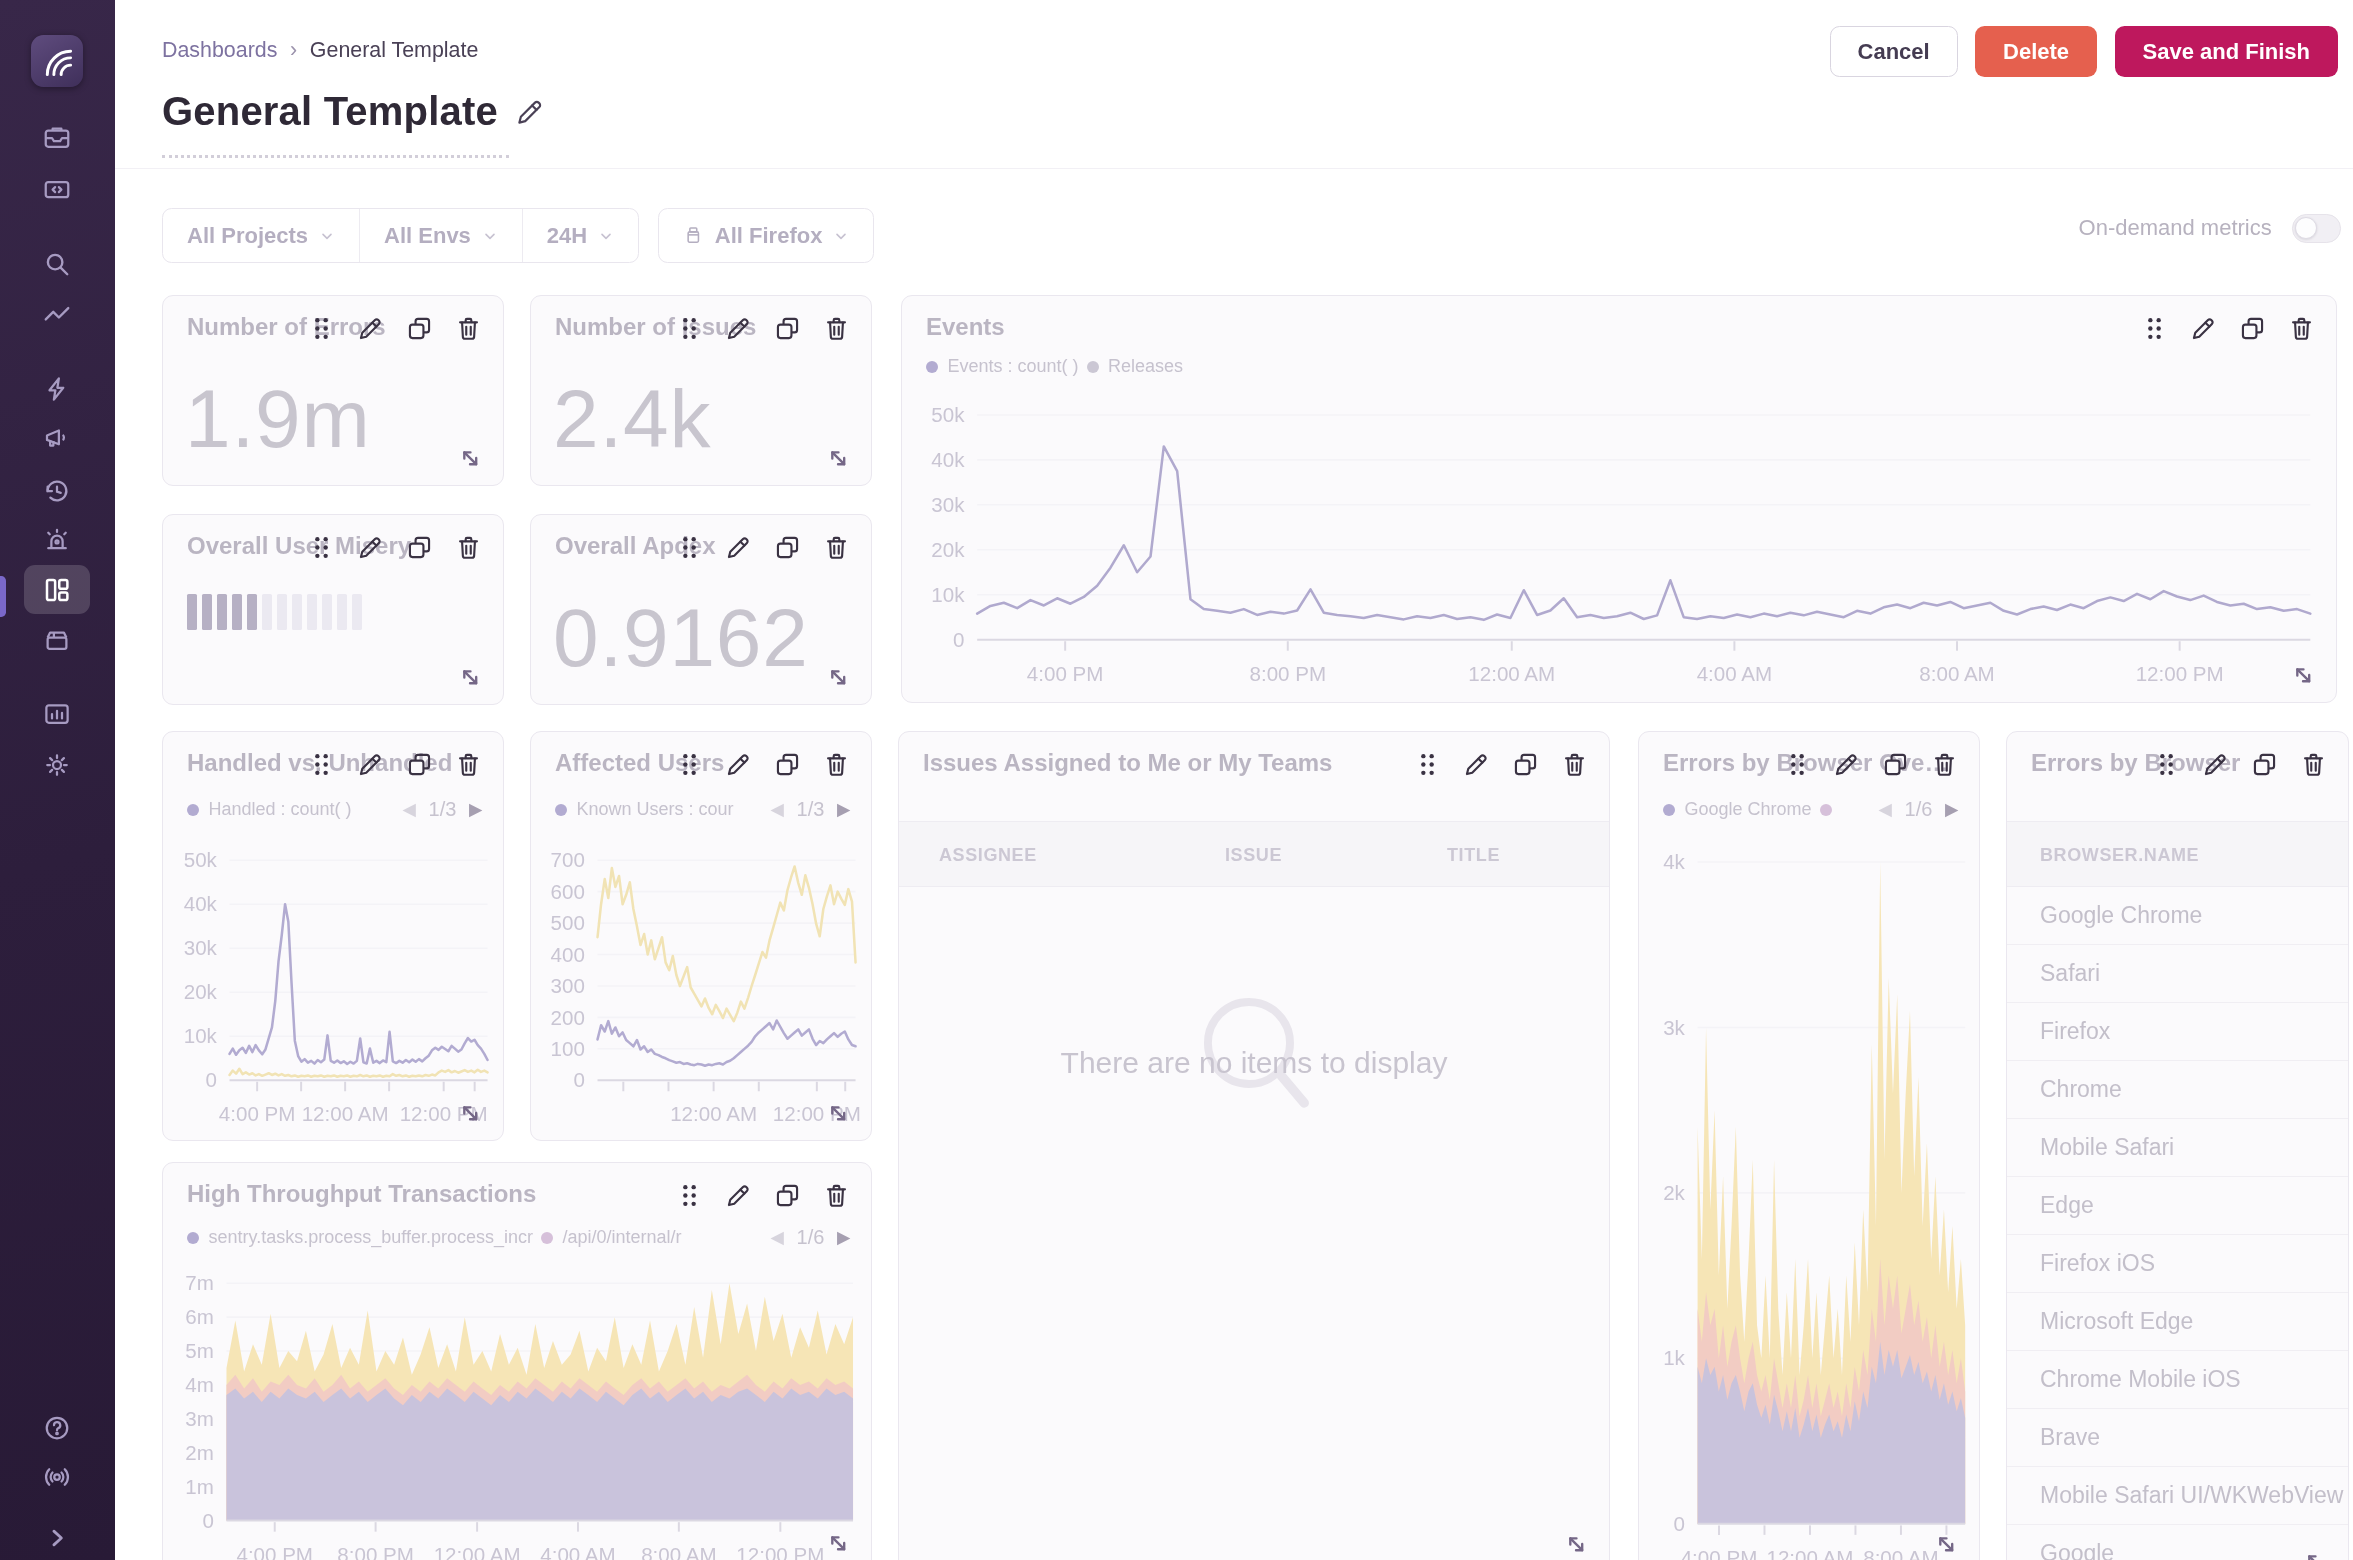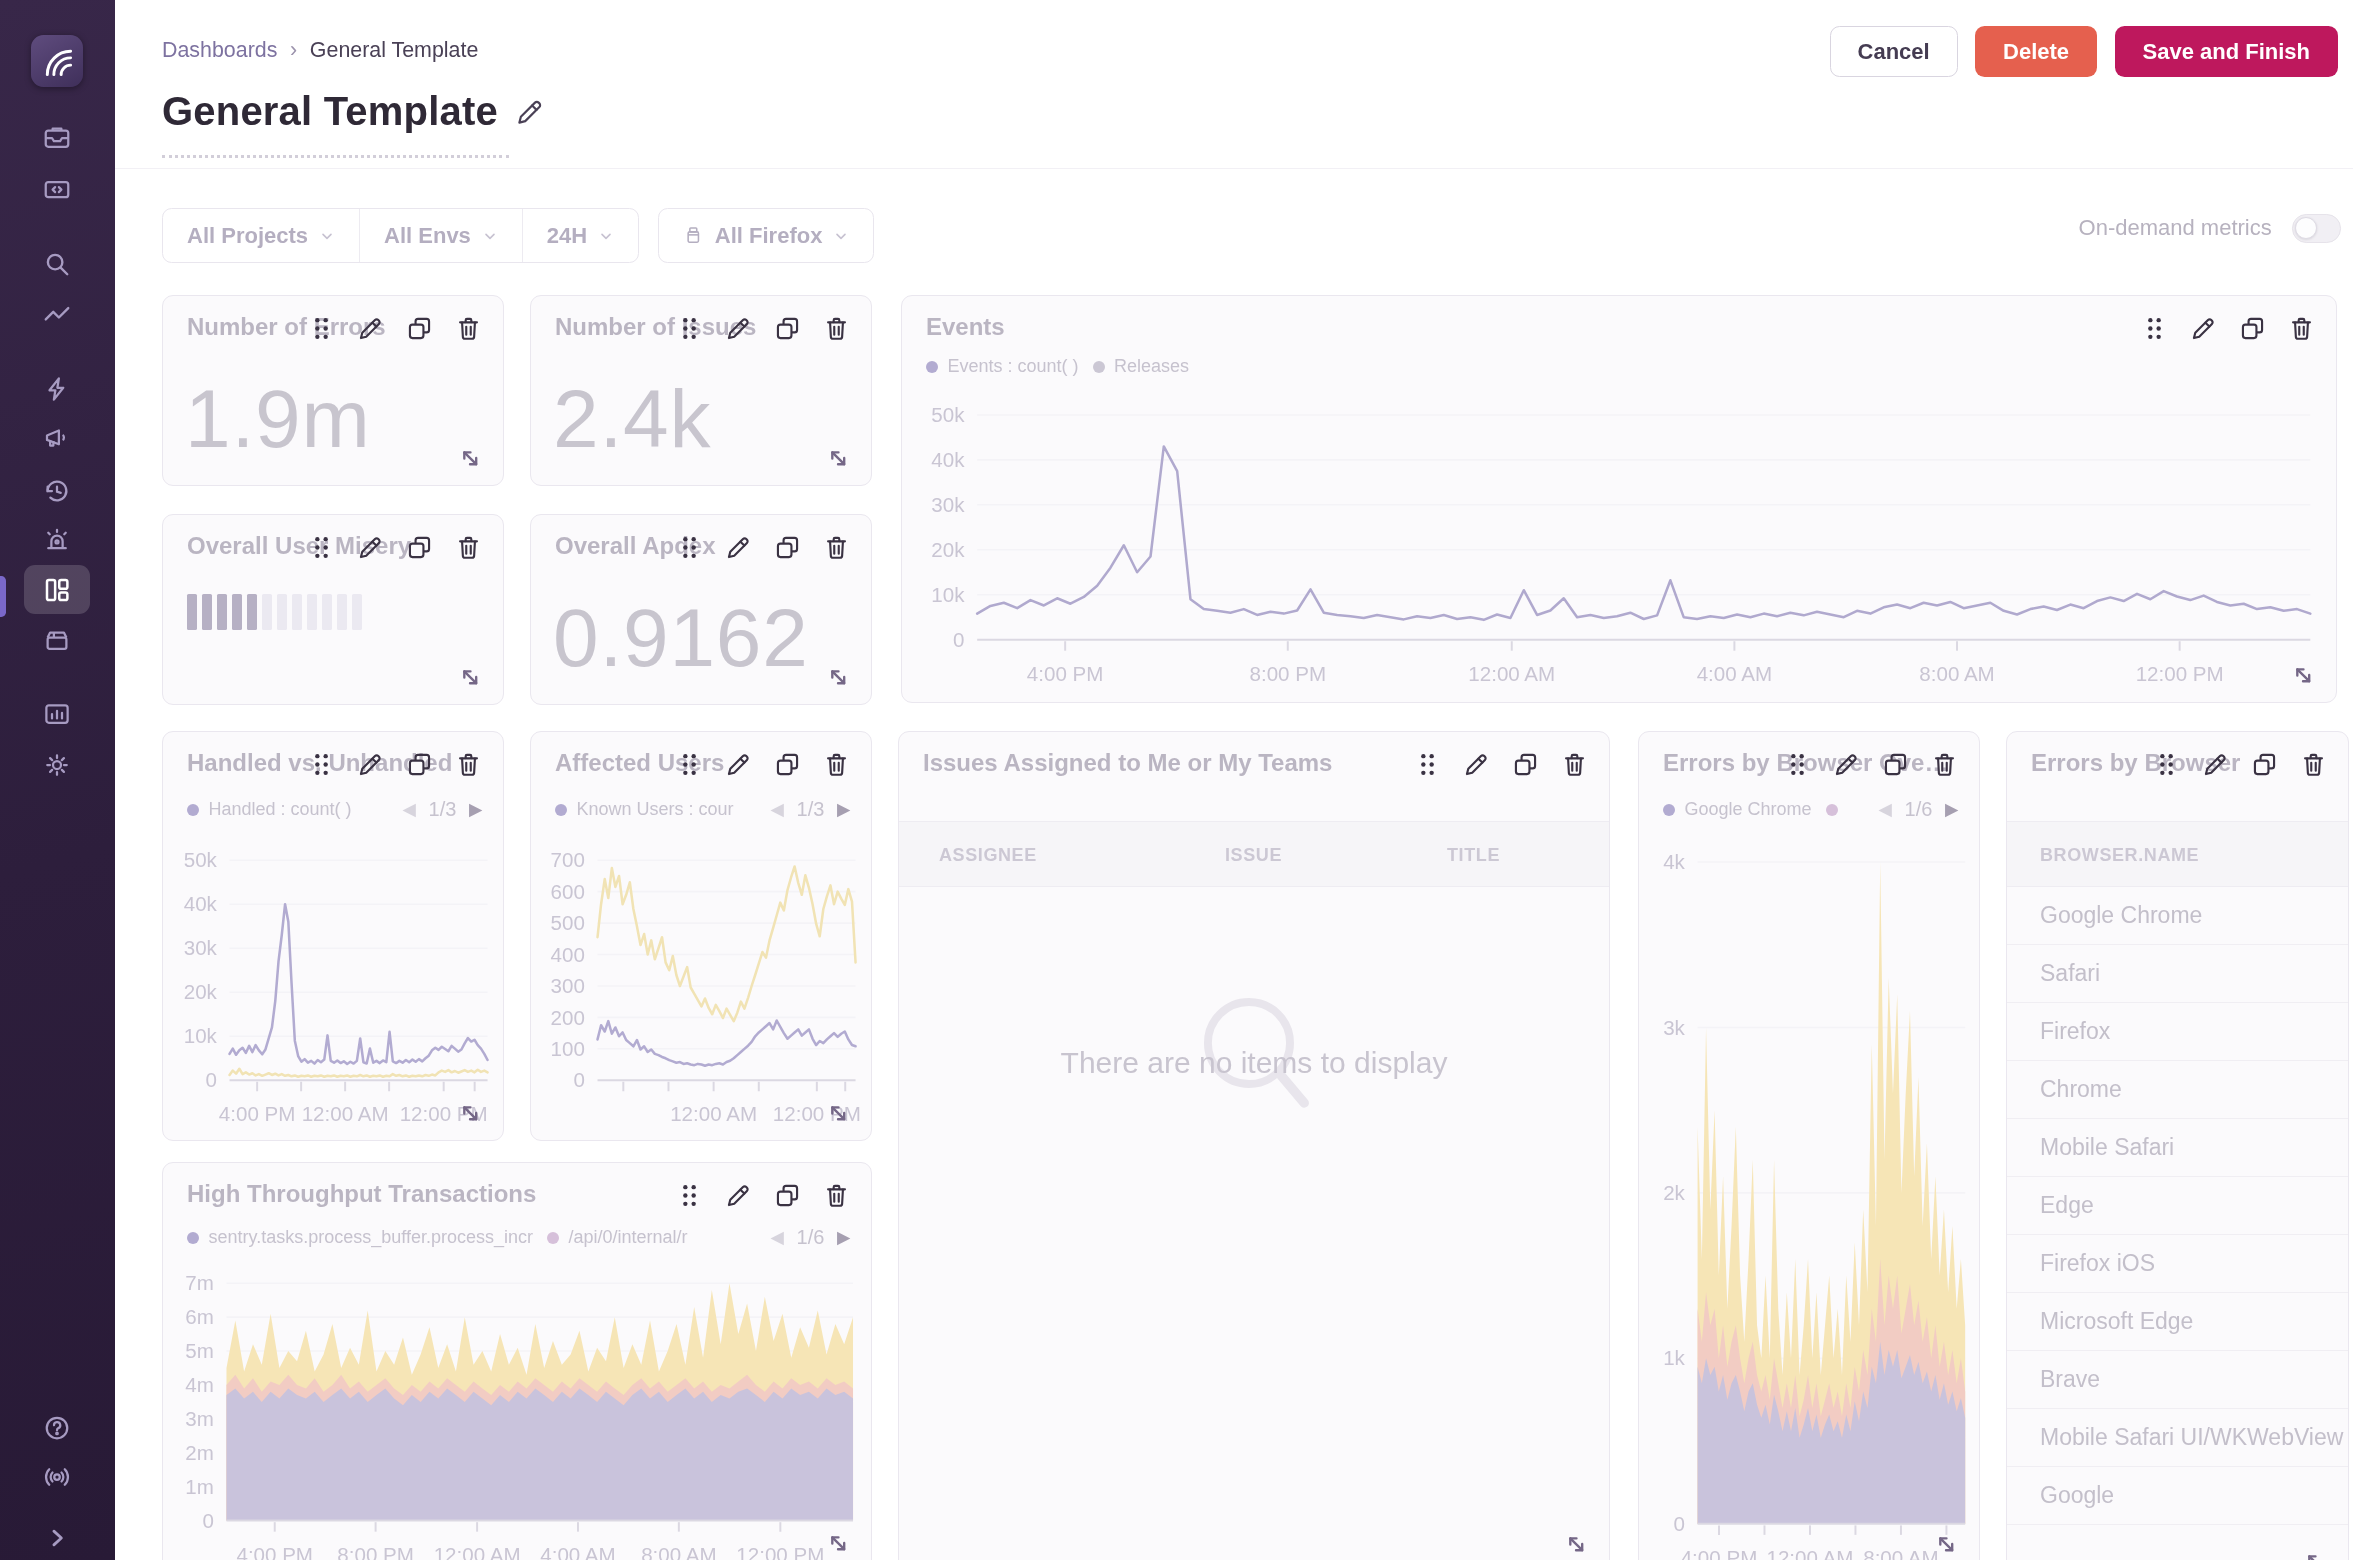--- a/index.html
+++ b/index.html
@@ -53,21 +53,21 @@
     position:relative; cursor:pointer; }
   .toggle .knob { position:absolute; left:1.6px; top:1.6px; width:22px; height:22px; border-radius:50%;
     background:#fdfdfe; border:0.8px solid #dedbe4; box-shadow:0 0.8px 2.4px rgba(40,30,60,.12); }
 
   
   .widget-card { position:absolute; background:#fbfafc; border:1.6px solid #eae7ef; border-radius:11px;
     overflow:hidden; }
   .w-title { position:absolute; left:24px; top:17.4px; font-size:24px; font-weight:600; color:#bab5c2;
     white-space:nowrap; }
   .legend-row { position:absolute; left:24px; right:20.6px; top:63px; display:flex; align-items:center;
-    gap:14px; font-size:18px; color:#c6c2ce; }
+    gap:8px; font-size:18px; color:#c6c2ce; }
   .leg-item { display:flex; align-items:center; gap:9.5px; white-space:nowrap; }
   .leg-dot { width:12px; height:12px; border-radius:50%; flex:0 0 auto; }
   .pager { margin-left:auto; display:flex; align-items:center; gap:12.7px; font-size:20px; color:#c6c2ce; }
   .pg-prev { color:#d7d4dd; font-size:17.4px; cursor:pointer; }
   .pg-next { color:#a69fb1; font-size:17.4px; cursor:pointer; }
   .controls { position:absolute; top:19px; right:20.6px; display:flex; gap:22px; align-items:center; z-index:5; }
   .ctl { width:27px; height:27px; cursor:pointer; }
   .ctl svg { width:100%; height:100%; }
   .resize { position:absolute; right:19px; bottom:12.7px; width:28.5px; height:28.5px; cursor:nwse-resize; z-index:5; }
   .resize svg { width:100%; height:100%; }
@@ -770,20 +770,21 @@
         </div>
         <div class="rows">
           <div class="trow">Google Chrome</div>
           <div class="trow">Safari</div>
           <div class="trow">Firefox</div>
           <div class="trow">Chrome</div>
           <div class="trow">Mobile Safari</div>
           <div class="trow">Edge</div>
           <div class="trow">Firefox iOS</div>
           <div class="trow">Microsoft Edge</div>
+          <div class="trow">Chrome Mobile iOS</div>
           <div class="trow">Brave</div>
           <div class="trow">Mobile Safari UI/WKWebView</div>
           <div class="trow">Google</div>
         </div>
         <div class="controls">
           <span class="ctl"><svg viewBox="0 0 20 26">
               <g fill="#3a3243">
                 <circle cx="6" cy="5" r="2.1"></circle>
                 <circle cx="14" cy="5" r="2.1"></circle>
                 <circle cx="6" cy="13" r="2.1"></circle>

